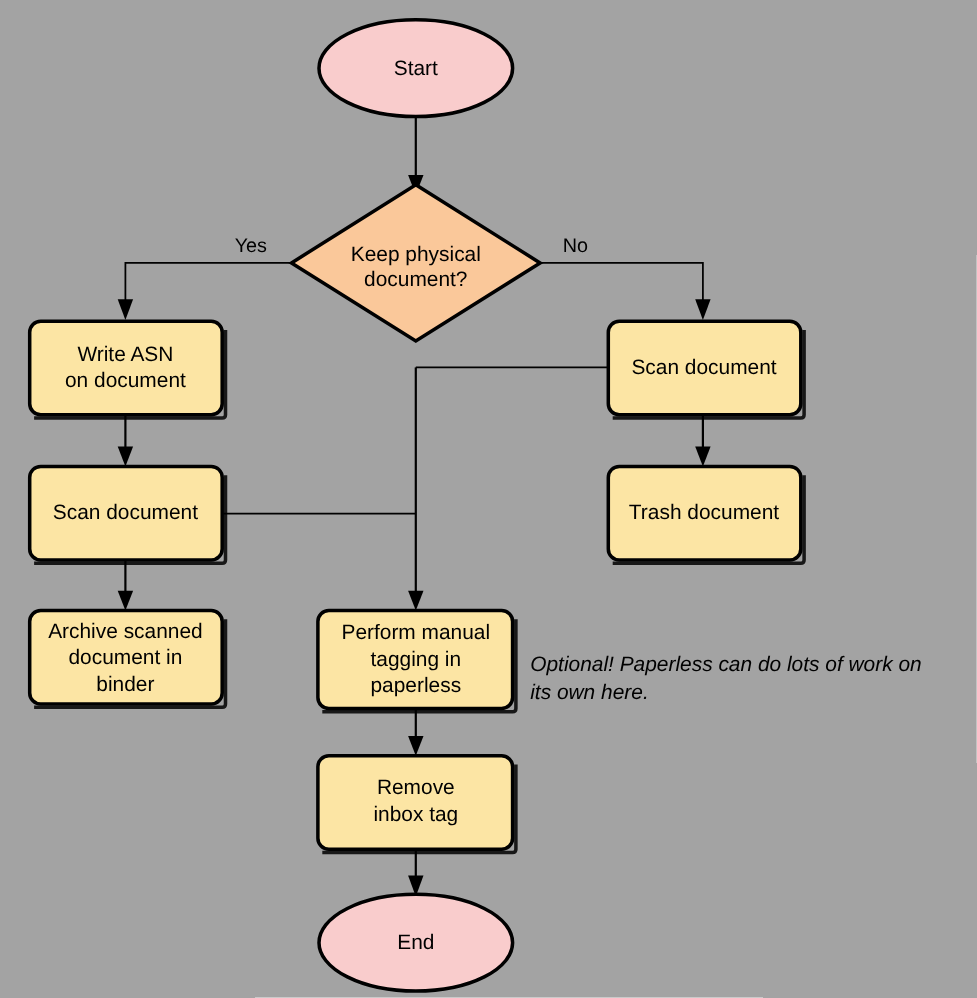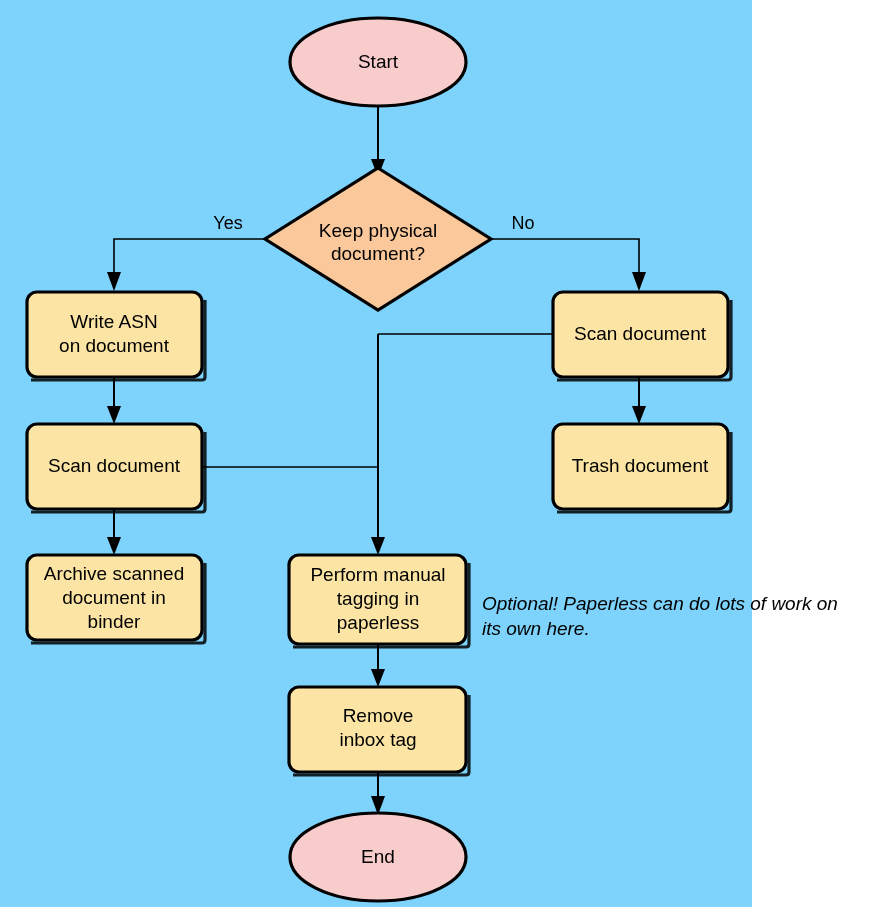--- a/index.html
+++ b/index.html
@@ -8,23 +8,23 @@
     background: #ffffff;
   }
   body {
     width: 888px;
     height: 907px;
     overflow: hidden;
     font-family: "Liberation Sans", sans-serif;
   }
   #flowchart-root {
     position: relative;
-    width: 752px;
+    width: 888px;
     height: 907px;
-    background: #7dd3fc;
+    background: #a3a3a3;
   }
   svg#flow-svg {
     display: block;
     width: 888px;
     height: 907px;
   }
   .node-text {
     font-family: "Liberation Sans", sans-serif;
     font-size: 19px;
     fill: #000000;

